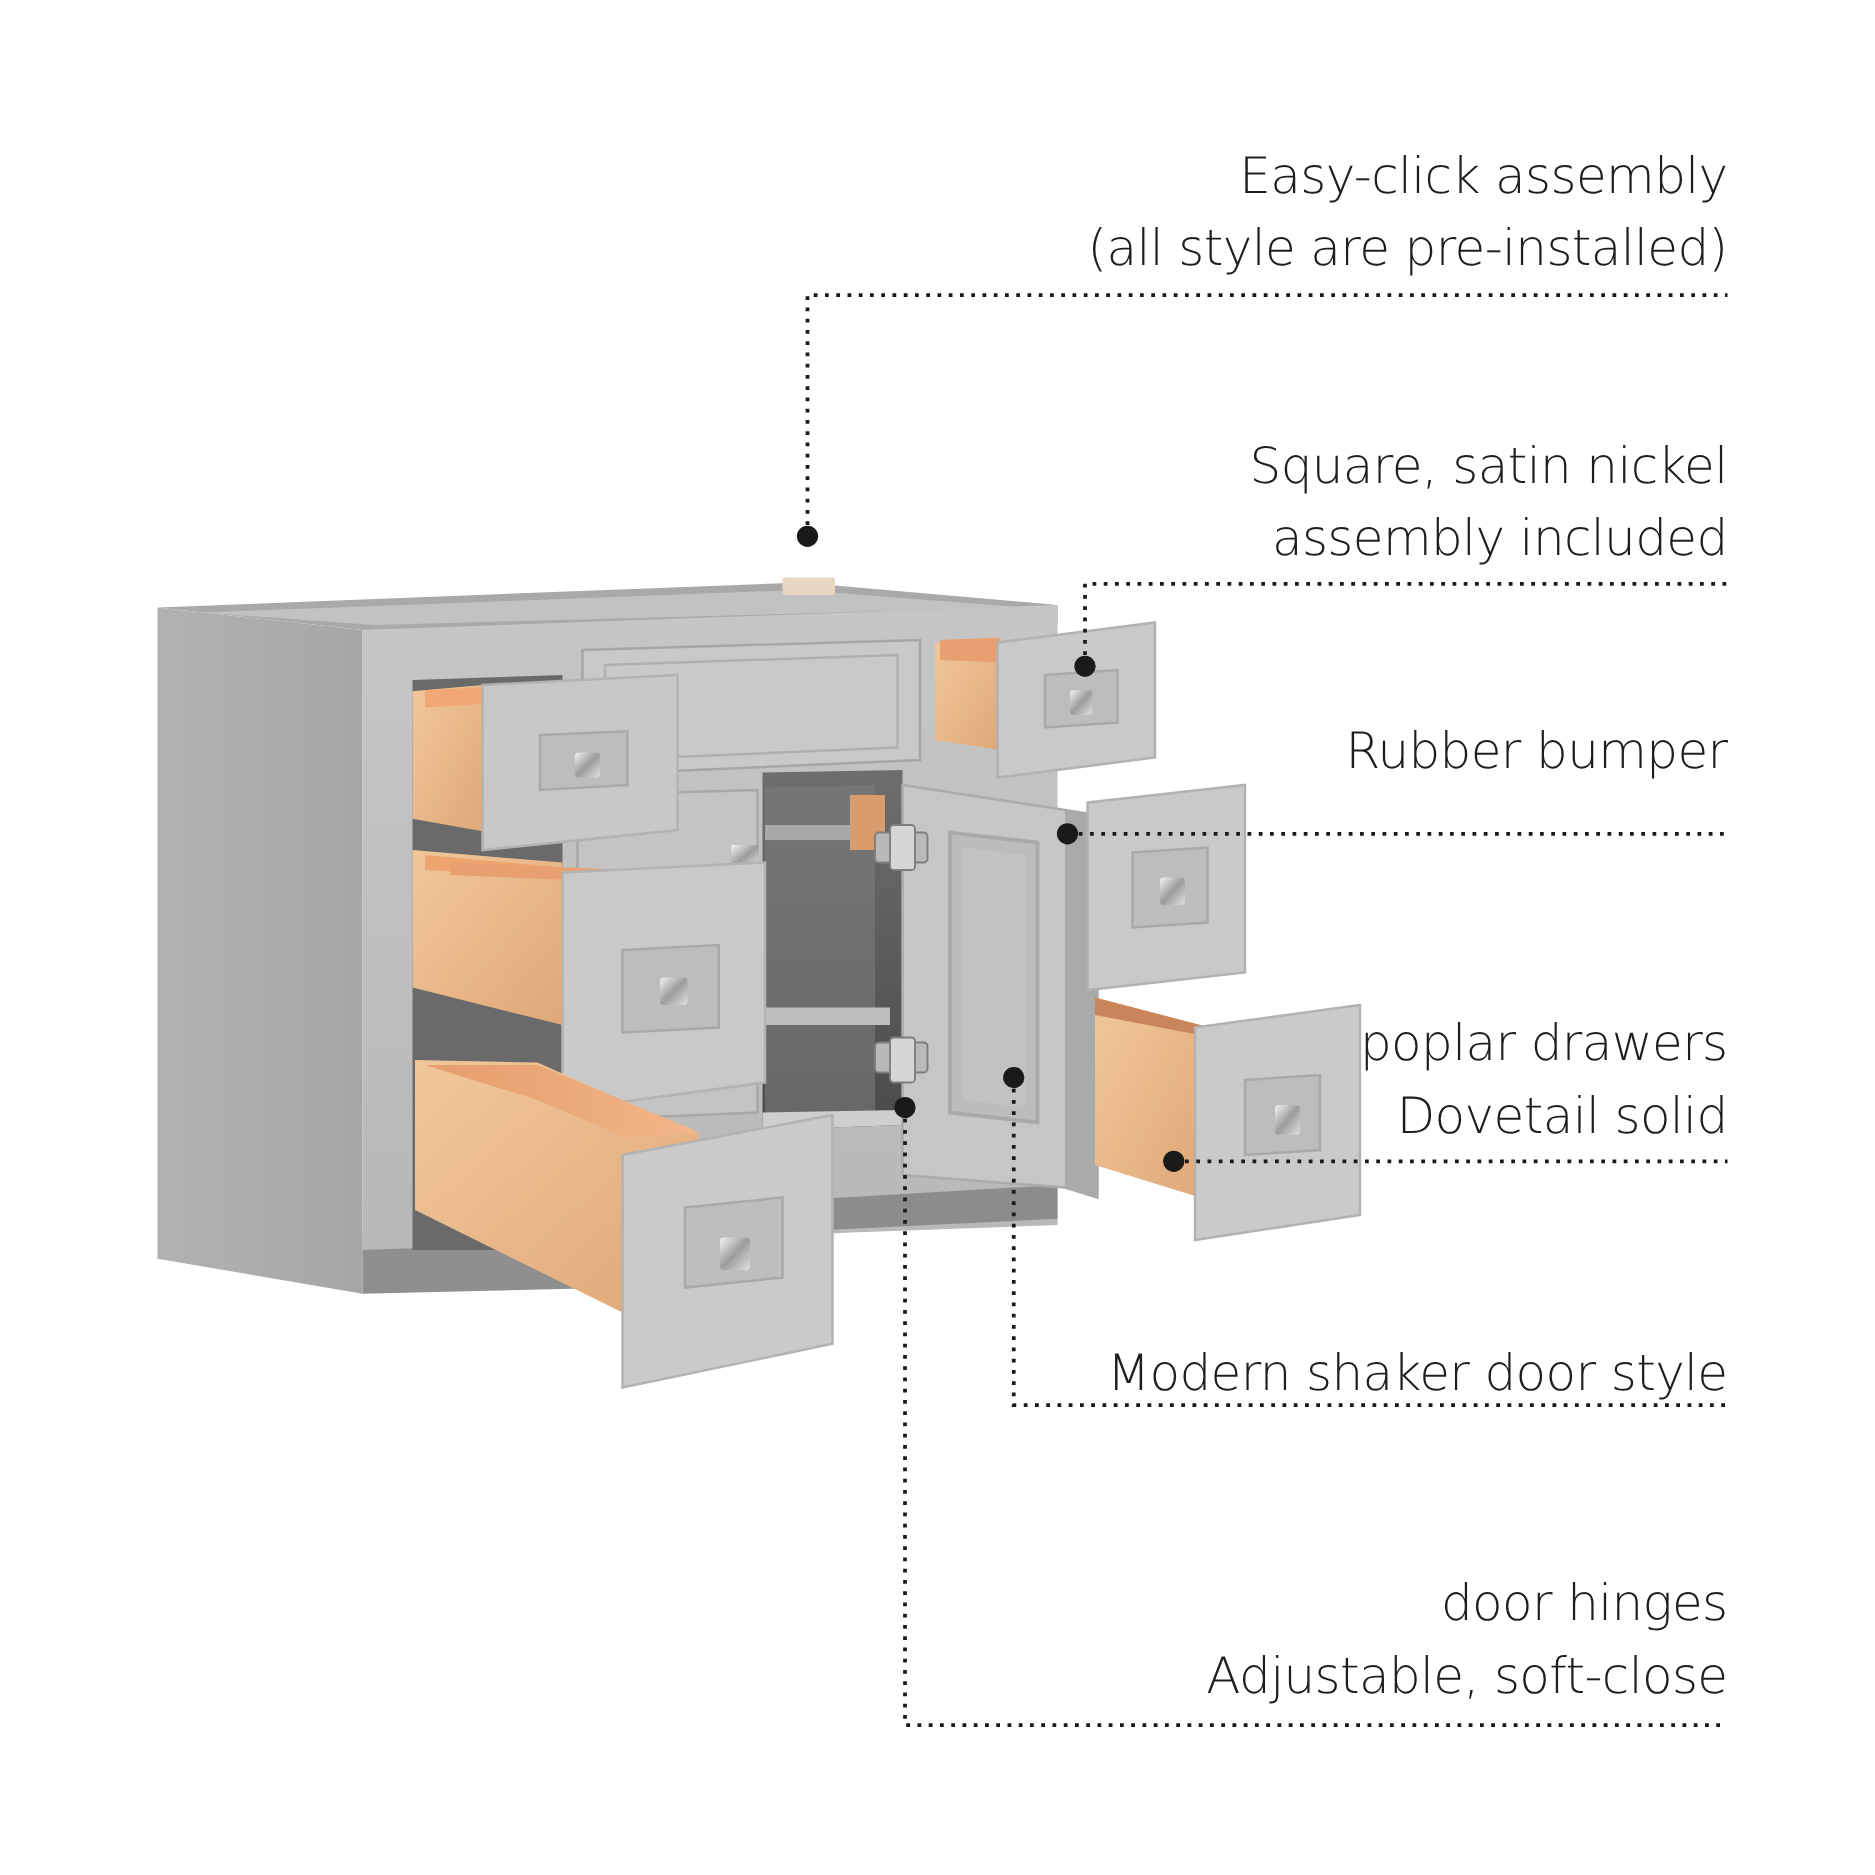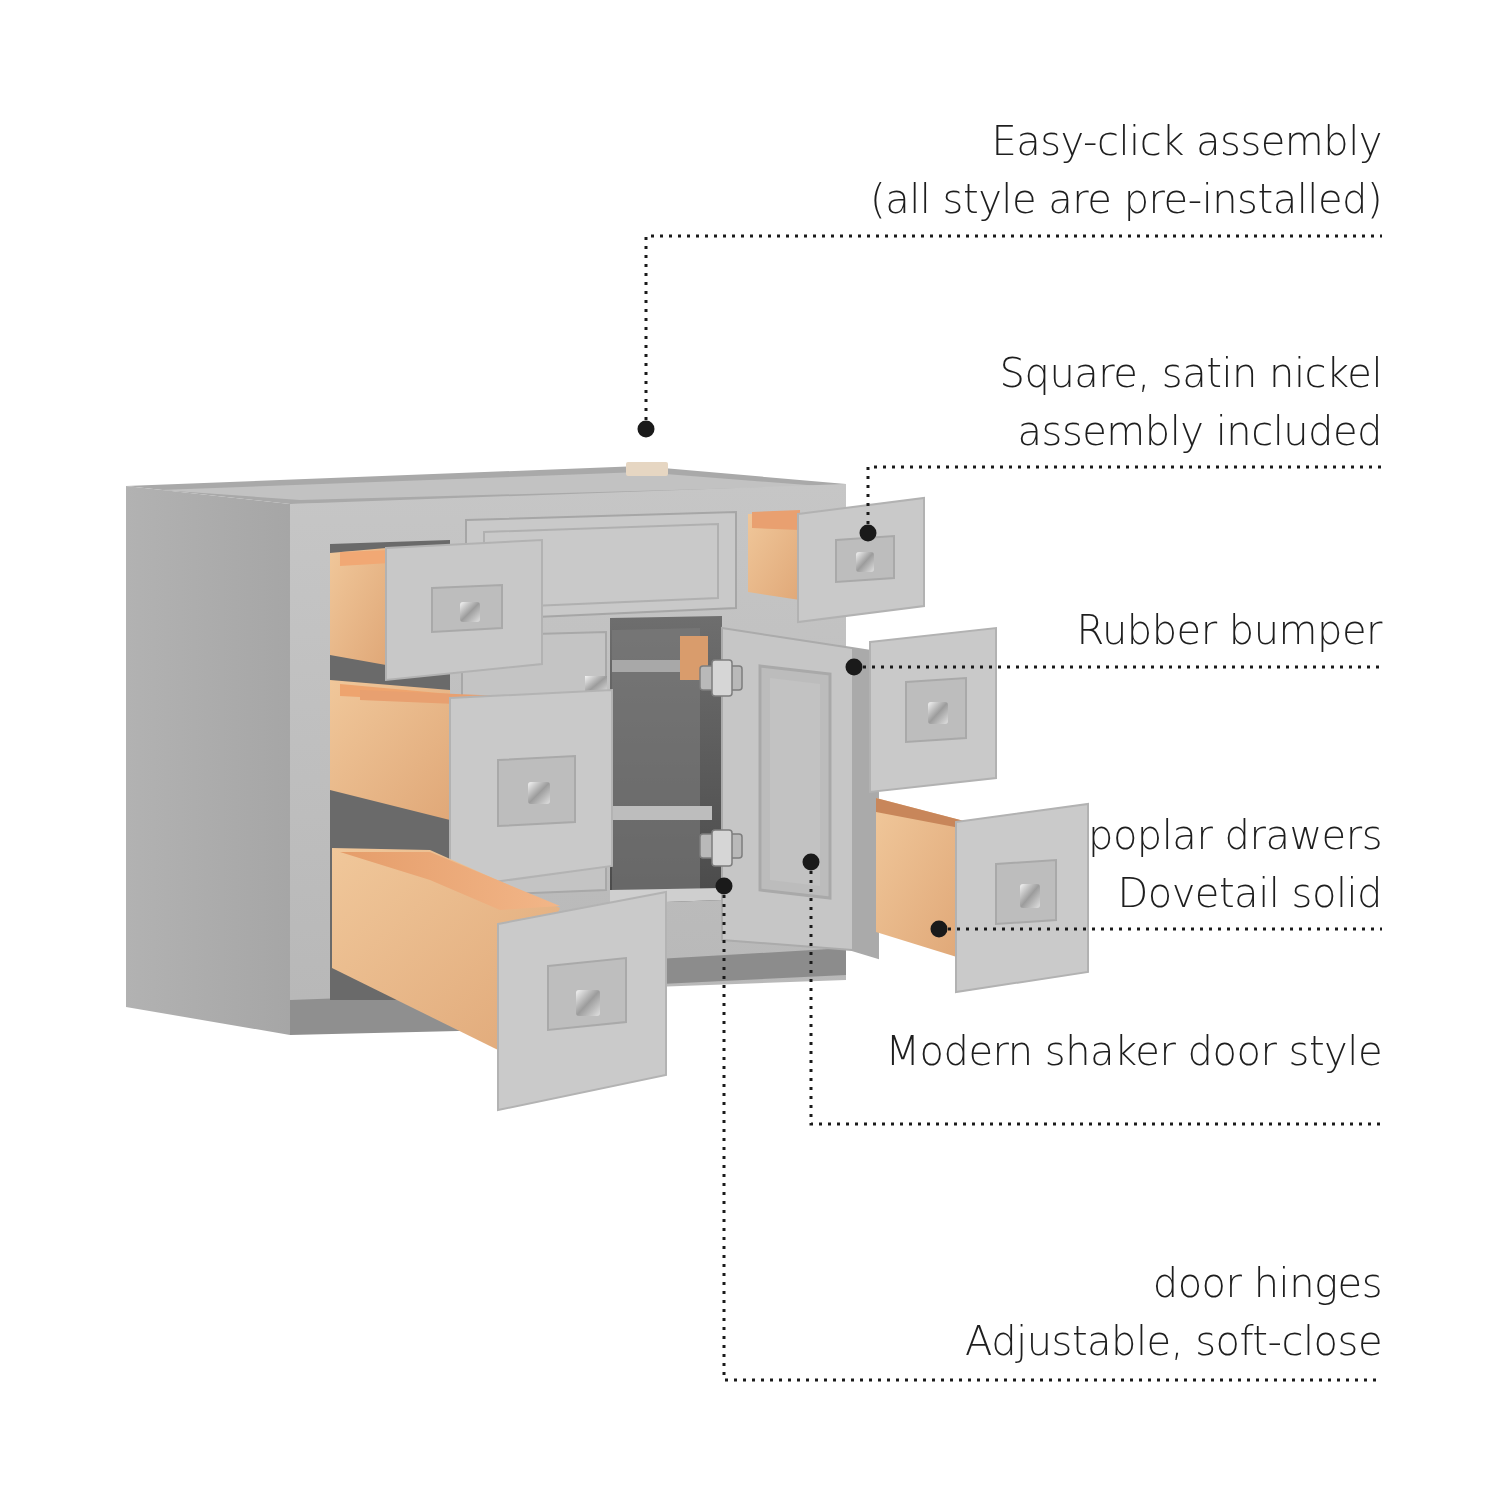--- a/index.html
+++ b/index.html
@@ -149,27 +149,27 @@
 
   
   <div class="label" style="top: 112px;">
     <span>Easy-click assembly</span>
     <span>(all style are pre-installed)</span>
   </div>
   <div class="label" style="top: 344px;">
     <span>Square, satin nickel</span>
     <span>assembly included</span>
   </div>
-  <div class="label" style="top: 601px; margin-left: 28px;">
+  <div class="label" style="top: 572px; margin-left: 28px;">
     <span>Rubber bumper</span>
   </div>
   <div class="label" style="top: 806px;">
     <span>poplar drawers</span>
     <span>Dovetail solid</span>
   </div>
-  <div class="label" style="top: 1022px;">
+  <div class="label" style="top: 1070px;">
     <span>Modern shaker door style</span>
   </div>
   <div class="label" style="top: 1254px;">
     <span>door hinges</span>
     <span>Adjustable, soft-close</span>
   </div>
 </div>
 
 </body></html>

